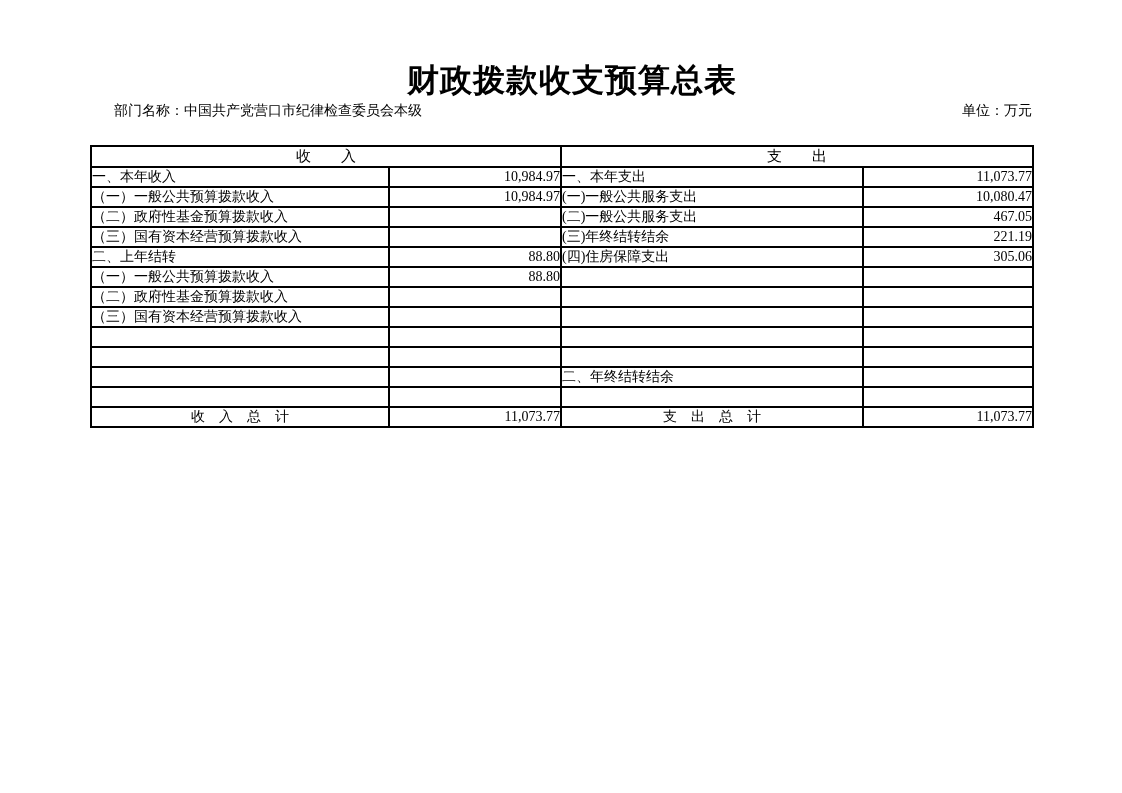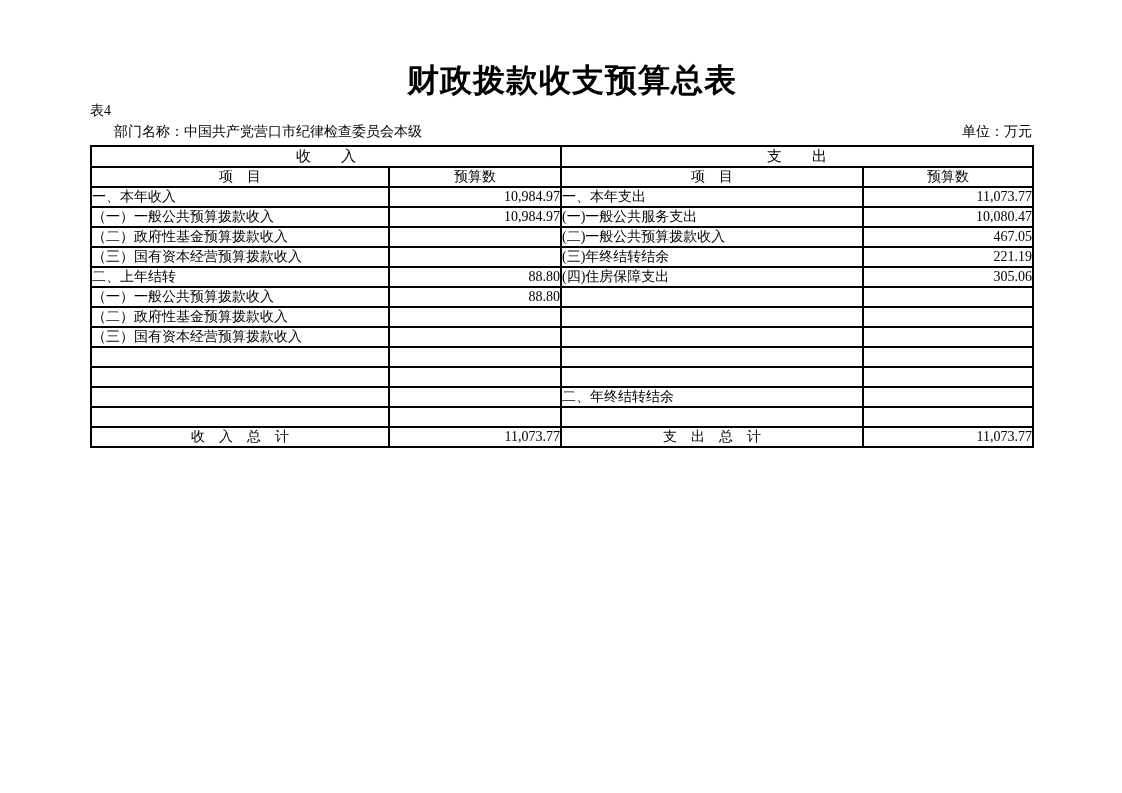--- a/index.html
+++ b/index.html
@@ -65,63 +65,56 @@
   td.total-label { text-align: center; margin-left: 28px; }
 </style>
 </head>
 <body>
 
 <div class="page">
 
   <h1 class="title">财政拨款收支预算总表</h1>
 
   <div class="meta">
-    <div>表4</div>
     <div class="meta-row">
       <span>部门名称：中国共产党营口市纪律检查委员会本级</span>
       <span>单位：万元</span>
     </div>
   </div>
 
   <table class="budget">
     <colgroup>
       <col style="width:298px">
       <col style="width:172px">
       <col style="width:302px">
       <col style="width:170px">
     </colgroup>
     <thead>
       <tr>
         <th colspan="2" class="sec">收　　入</th>
         <th colspan="2" class="sec">支　　出</th>
       </tr>
-      <tr>
-        <th class="colh">项　目</th>
-        <th class="colh">预算数</th>
-        <th class="colh">项　目</th>
-        <th class="colh">预算数</th>
-      </tr>
     </thead>
     <tbody id="rows-body">
         <tr>
           <td class="item">一、本年收入</td>
           <td class="val">10,984.97</td>
           <td class="item">一、本年支出</td>
           <td class="val">11,073.77</td>
         </tr>
         <tr>
           <td class="item">（一）一般公共预算拨款收入</td>
           <td class="val">10,984.97</td>
           <td class="item">(一)一般公共服务支出</td>
           <td class="val">10,080.47</td>
         </tr>
         <tr>
           <td class="item">（二）政府性基金预算拨款收入</td>
           <td class="val"></td>
-          <td class="item">(二)一般公共预算拨款收入</td>
+          <td class="item">(二)一般公共服务支出</td>
           <td class="val">467.05</td>
         </tr>
         <tr>
           <td class="item">（三）国有资本经营预算拨款收入</td>
           <td class="val"></td>
           <td class="item">(三)年终结转结余</td>
           <td class="val">221.19</td>
         </tr>
         <tr>
           <td class="item">二、上年结转</td>

